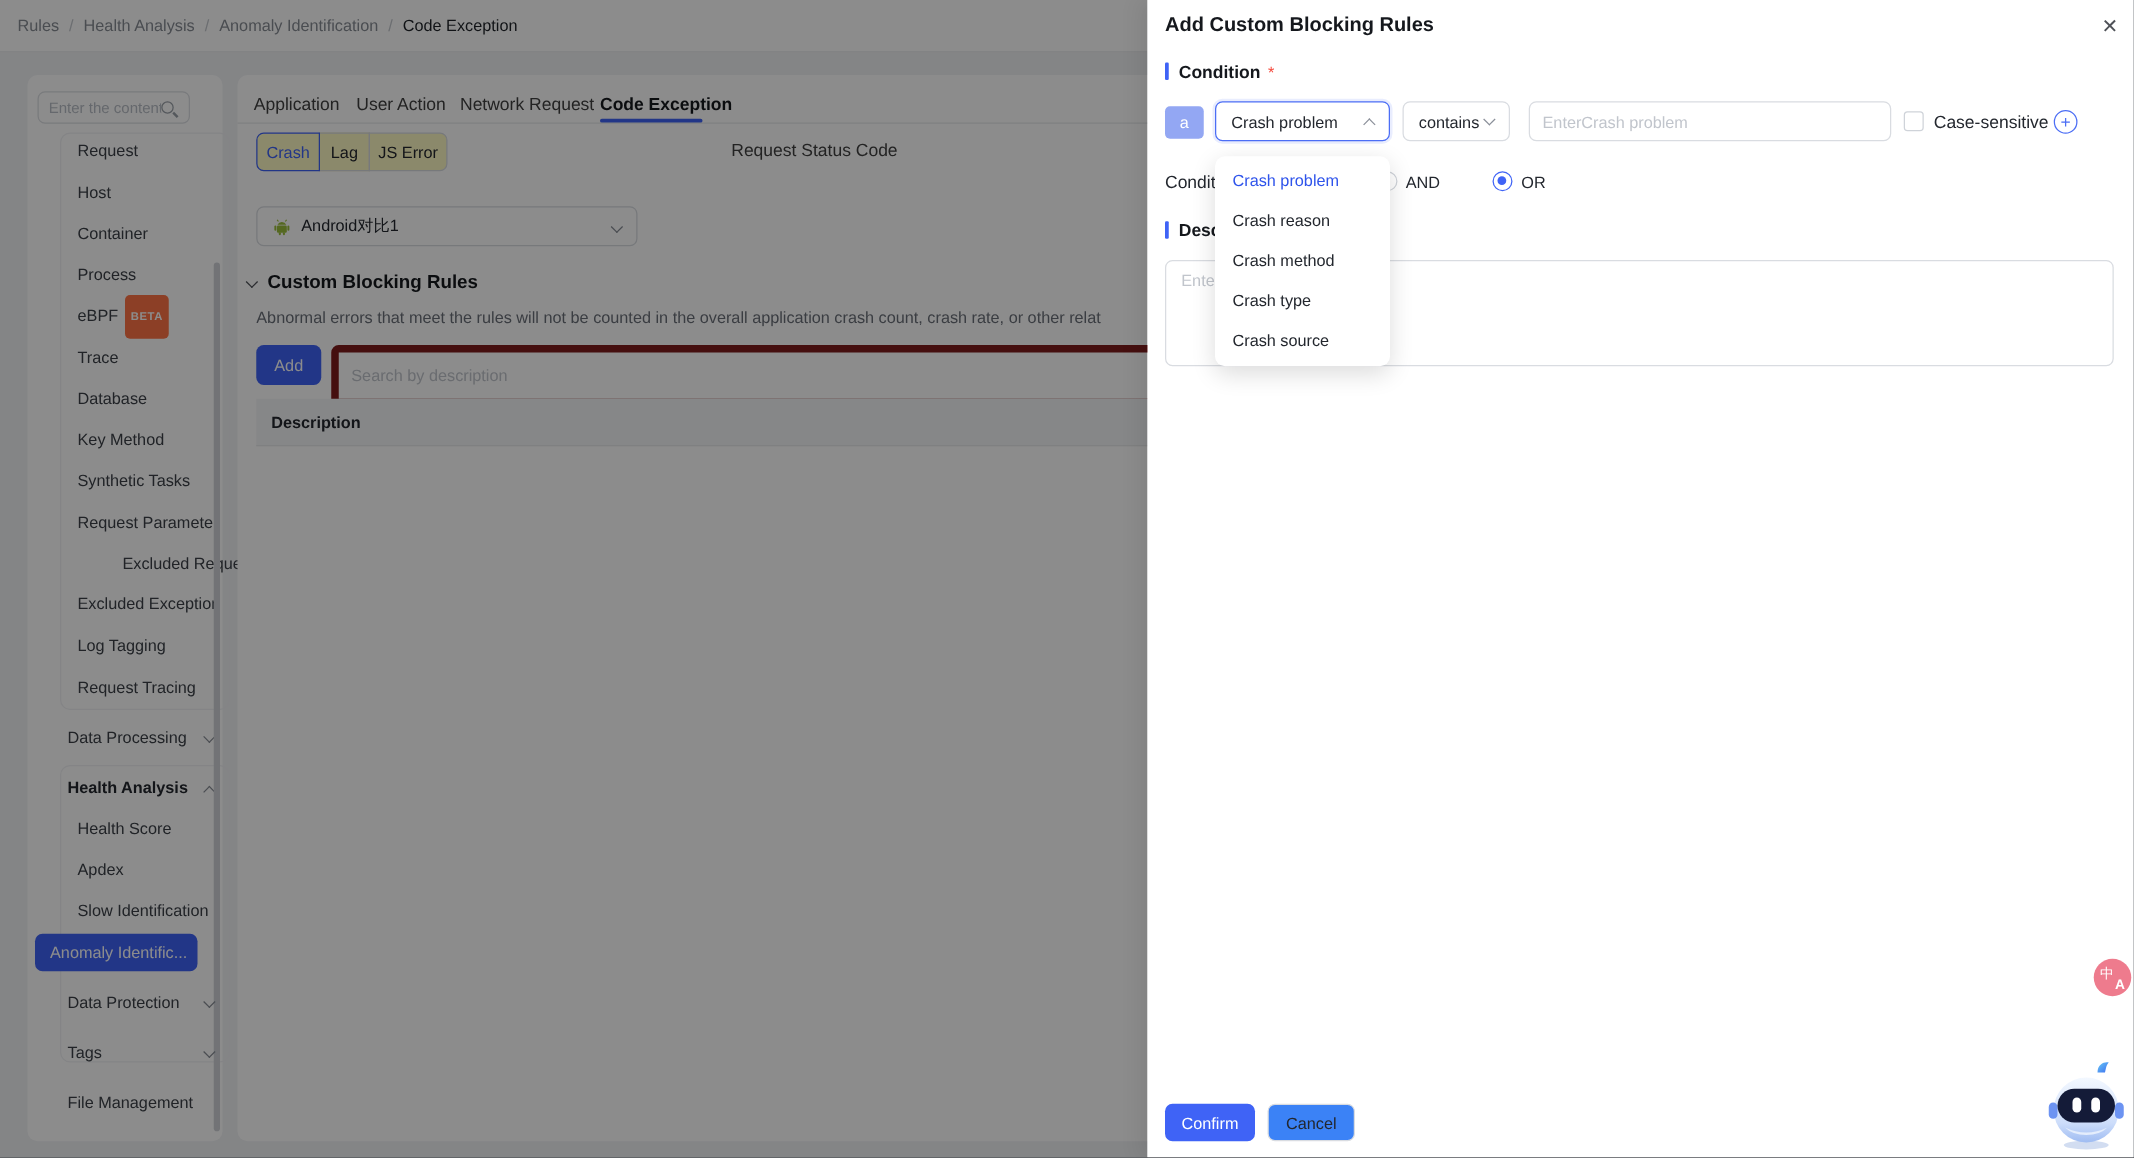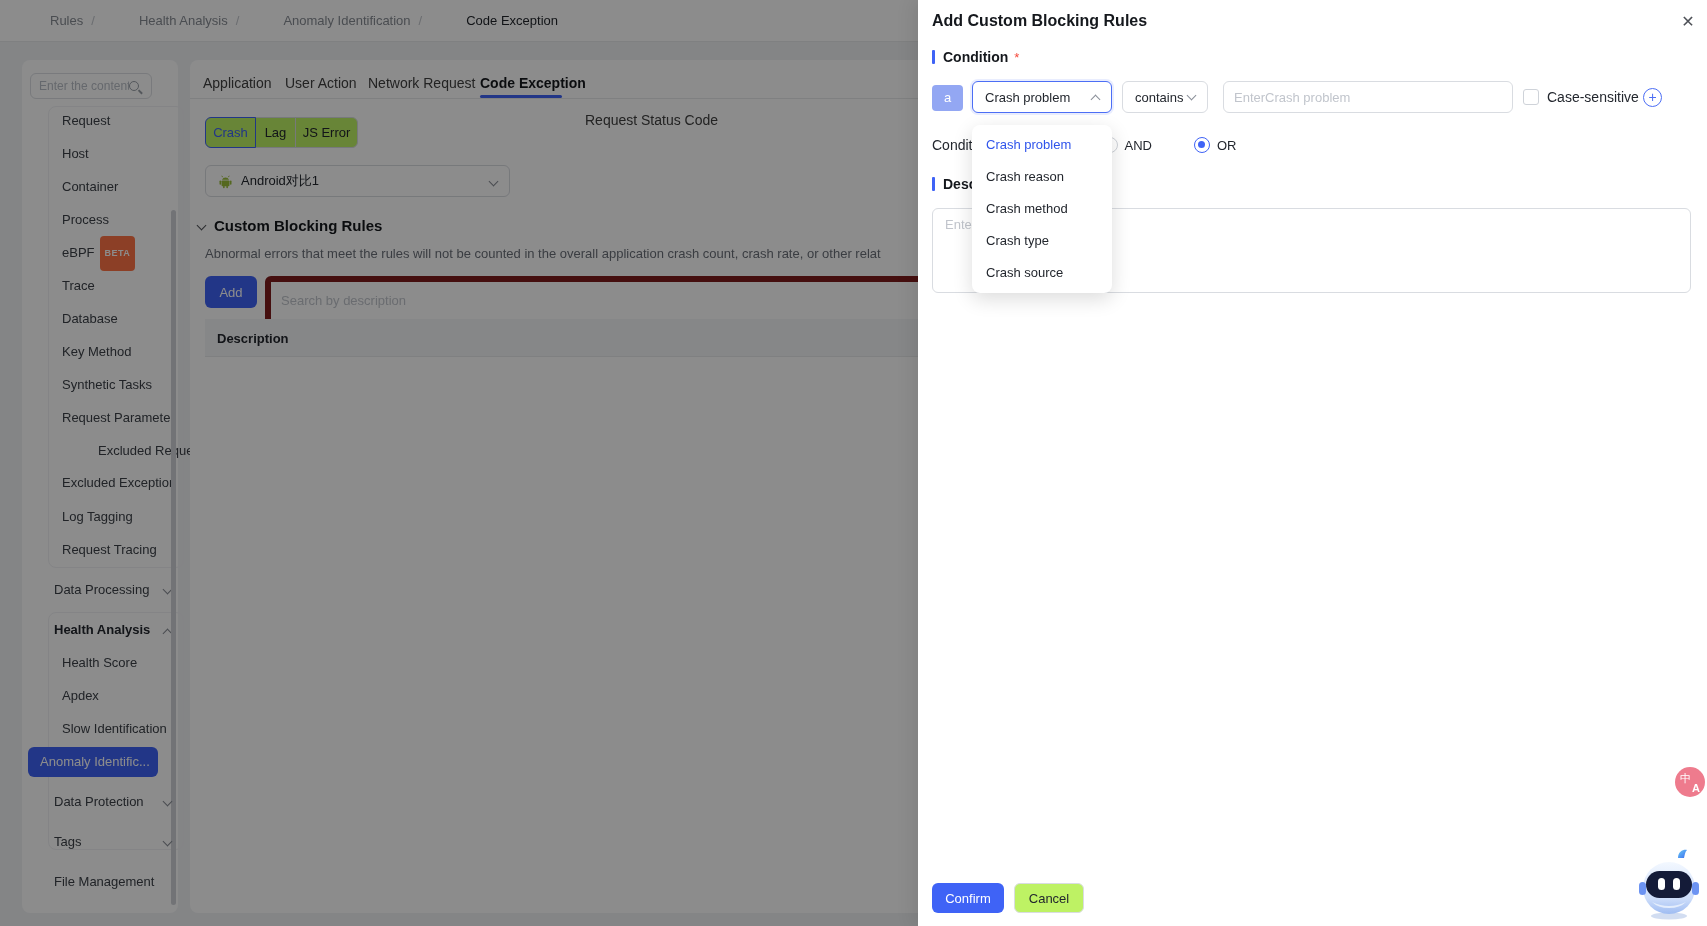--- a/index.html
+++ b/index.html
@@ -4,21 +4,21 @@
 <style>
   * { margin:0; padding:0; box-sizing:border-box; }
   html,body { background:#20242b; }
   body { font-family:"Liberation Sans","DejaVu Sans",sans-serif; }
   #stage { position:relative; width:1707px; height:926px; background:#f0f2f5; overflow:hidden; }
   .abs { position:absolute; }
 
   
   #crumbbar { left:0; top:0; width:918px; height:42px; background:#fff; border-bottom:1px solid #e8e9eb; display:flex; align-items:center; padding-left:14px; font-size:13px; color:#878c94; }
   #crumbbar .sep { margin:0 8px; color:#c3c7cd; }
-  #crumbbar .crumb { cursor:default;margin-left:36px; }
+  #crumbbar .crumb { cursor:default; }
   #crumbbar .crumb.current { color:#1f2329; }
 
   .card { background:#fff; border-radius:8px; }
 
   
   #sidebar { left:22px; top:60px; width:156px; height:853px; }
   #side-search { left:30px; top:73px; width:122px; height:26px; border:1px solid #dcdfe3; border-radius:6px; display:flex; align-items:center; padding:0 8px; }
   #side-search input { border:0; outline:0; width:90px; font-size:12px; color:#333; background:transparent; }
   #side-search input::placeholder { color:#b9bec6; }
   .mag { width:10px; height:10px; border:1.5px solid #9aa0a8; border-radius:50%; position:relative; flex:none; }
@@ -35,21 +35,21 @@
   #side-pill { left:28px; top:747px; width:130px; height:30px; background:#3f63f6; border-radius:6px; color:#fff; font-size:13px; line-height:30px; padding-left:12px; white-space:nowrap; overflow:hidden; cursor:pointer; }
   #side-scrollbar { left:171px; top:210px; width:5px; height:695px; background:#cfd2d8; border-radius:3px; }
 
   
   #main { left:190px; top:60px; width:1500px; height:853px; }
   .tab { position:absolute; top:68px; height:30px; line-height:30px; font-size:14px; color:#404040; cursor:pointer; }
   .tab.active { color:#15181d; font-weight:bold; }
   #tab-underline { left:480px; top:95px; width:82px; height:3px; background:#3f63f6; border-radius:2px; }
   #tab-divider { left:190px; top:98px; width:1500px; height:1px; background:#e8e9eb; }
 
-  .seg { position:absolute; top:117px; height:31px; line-height:29px; text-align:center; font-size:13px; border:1px solid #d9dce1; background:#bef264; color:#23272e; cursor:pointer; }
+  .seg { position:absolute; top:106px; height:31px; line-height:29px; text-align:center; font-size:13px; border:1px solid #d9dce1; background:#fef9c3; color:#23272e; cursor:pointer; }
   .seg.active { border-color:#3f63f6; color:#3f63f6; z-index:2; }
   #seg-crash { left:205px; width:51px; border-radius:6px 0 0 6px; }
   #seg-lag { left:255px; width:41px; }
   #seg-js { left:295px; width:63px; border-radius:0 6px 6px 0; }
 
   #app-select { left:205px; top:165px; width:305px; height:32px; border:1px solid #d9dce1; border-radius:6px; background:#fff; display:flex; align-items:center; padding:0 12px; cursor:pointer; }
   #app-select .txt { font-size:13px; color:#23272e; margin-left:8px; flex:1; }
 
   #section-head { left:198px; top:217px; display:flex; align-items:center; gap:9px; cursor:pointer; }
   #section-head .chev { border-color:#4e5157; }
@@ -99,21 +99,21 @@
   #desc-label { left:932px; top:176px; }
   #desc-area { left:932px; top:208px; width:759px; height:85px; border:1px solid #d9dce1; border-radius:6px; padding:8px 12px; font-size:13px; font-family:"Liberation Sans","DejaVu Sans",sans-serif; resize:none; outline:0; z-index:61; }
   #desc-area::placeholder { color:#c1c5cc; }
 
   
   #field-menu { left:972px; top:125px; width:140px; padding:4px 0; background:#fff; border-radius:8px; box-shadow:0 6px 20px rgba(0,0,0,.14); z-index:70; }
   .mitem { height:32px; line-height:32px; padding-left:14px; font-size:13px; color:#23272e; cursor:pointer; }
   .mitem.selected { color:#2f54eb; }
 
   #confirm-btn { left:932px; top:883px; width:72px; height:30px; background:#3f63f6; border:0; border-radius:6px; color:#fff; font-size:13px; cursor:pointer; z-index:61; }
-  #cancel-btn { left:1014px; top:883px; width:70px; height:30px; background:#bef264; border:1px solid #d9dce1; border-radius:6px; color:#23272e; font-size:13px; cursor:pointer; z-index:61; }
+  #cancel-btn { left:1014px; top:883px; width:70px; height:30px; background:#3b82f6; border:1px solid #d9dce1; border-radius:6px; color:#23272e; font-size:13px; cursor:pointer; z-index:61; }
 
   
   #translate-badge { left:1675px; top:767px; width:30px; height:30px; border-radius:50%; background:#ee7b8d; z-index:80; color:#fff; cursor:pointer; }
   #translate-badge .zh { position:absolute; left:5px; top:4px; font-size:11px; }
   #translate-badge .en { position:absolute; right:5px; bottom:3px; font-size:11px; font-weight:bold; }
   #robot { left:1638px; top:846px; z-index:80; cursor:pointer; }
 </style>
 </head>
 <body>
 

